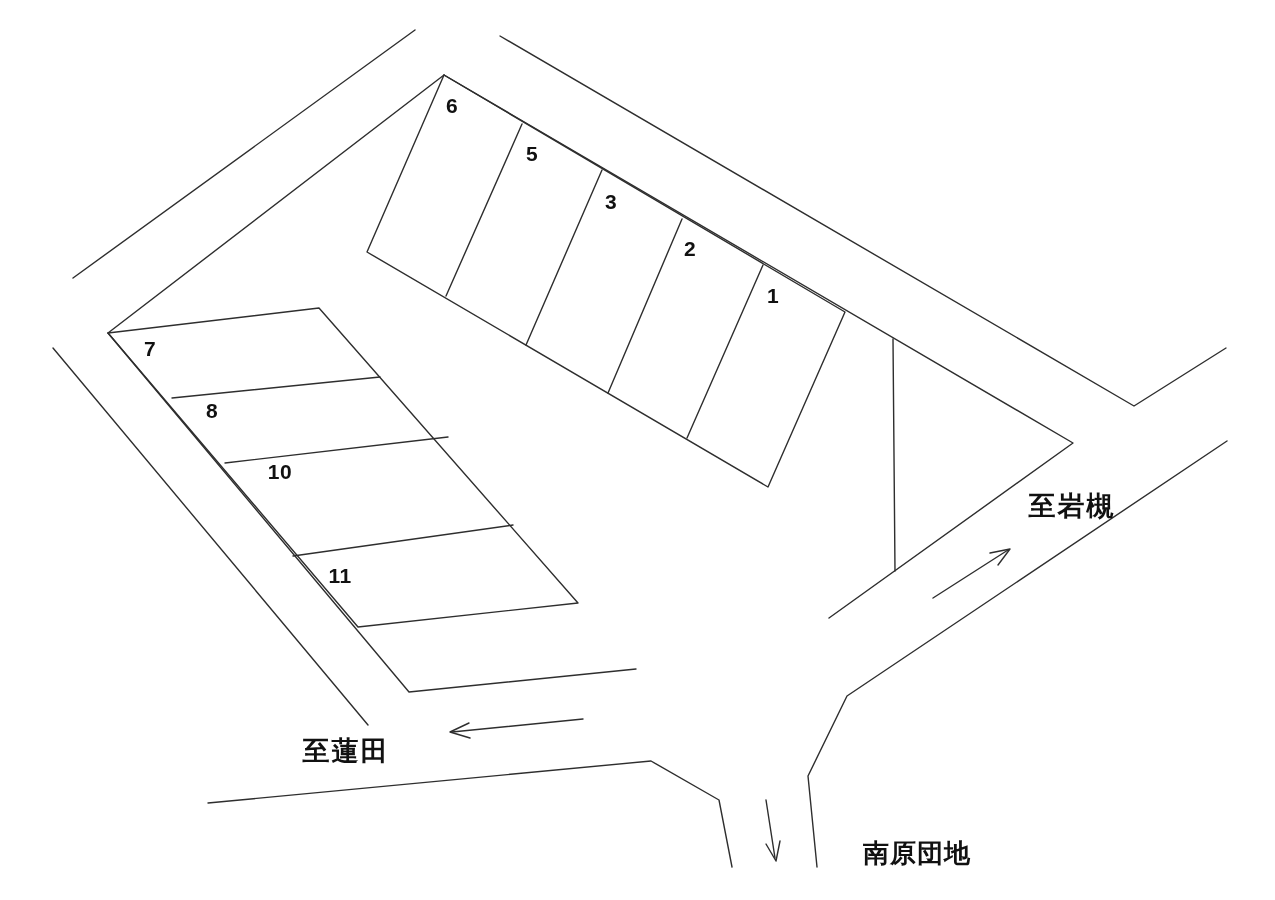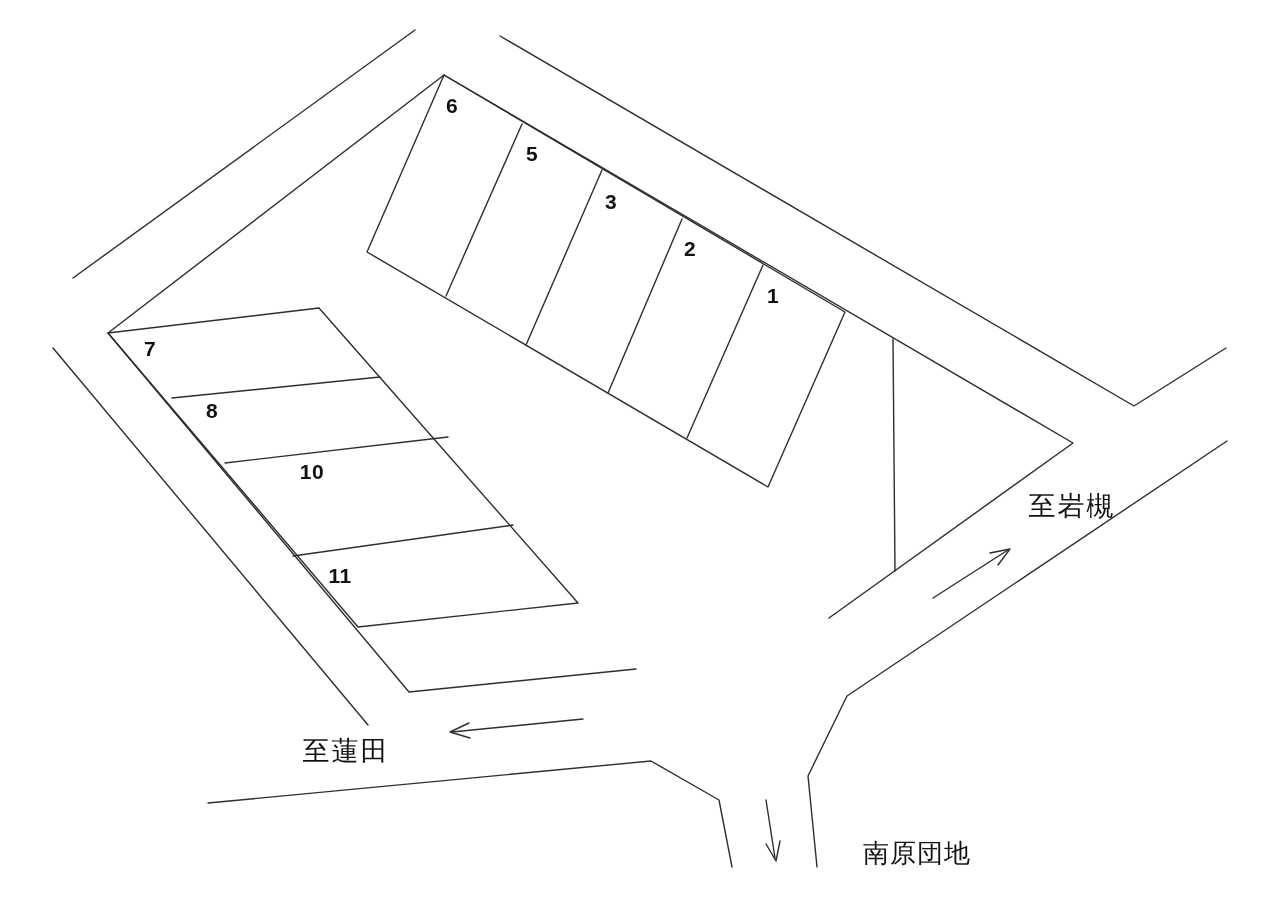--- a/index.html
+++ b/index.html
@@ -33,21 +33,21 @@
     white-space: nowrap;
     user-select: none;
   }
   .plot-num {
     font-size: 21px;
     font-weight: 700;
     letter-spacing: 0.5px;
   }
   .road-label {
     font-size: 27px;
-    font-weight: 400;
+    font-weight: 700;
     letter-spacing: 2px;
   }
   .road-label.small {
     font-size: 26px;
     letter-spacing: 1px;
   }
 </style>
 </head>
 <body>
 
@@ -98,20 +98,20 @@
     </g>
   </svg>
 
   <span class="label plot-num" style="left:452px; top:106px;">6</span>
   <span class="label plot-num" style="left:532px; top:154px;">5</span>
   <span class="label plot-num" style="left:611px; top:202px;">3</span>
   <span class="label plot-num" style="left:690px; top:249px;">2</span>
   <span class="label plot-num" style="left:773px; top:296px;">1</span>
   <span class="label plot-num" style="left:150px; top:349px;">7</span>
   <span class="label plot-num" style="left:212px; top:411px;">8</span>
-  <span class="label plot-num" style="left:280px; top:472px;margin-left:32px;">10</span>
+  <span class="label plot-num" style="left:280px; top:472px;">10</span>
   <span class="label plot-num" style="left:340px; top:576px;">11</span>
 
   <span class="label road-label" style="left:1072px; top:506px;">至岩槻</span>
   <span class="label road-label" style="left:346px; top:751px;">至蓮田</span>
   <span class="label road-label small" style="left:917px; top:853px;">南原団地</span>
 
 </div>
 
 </body></html>

